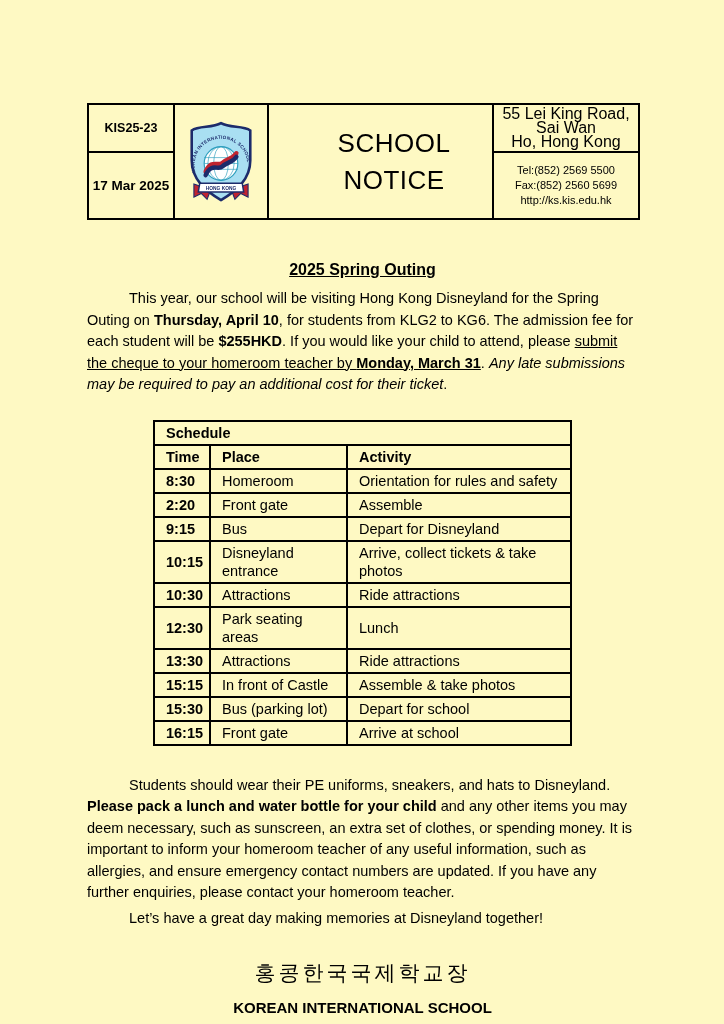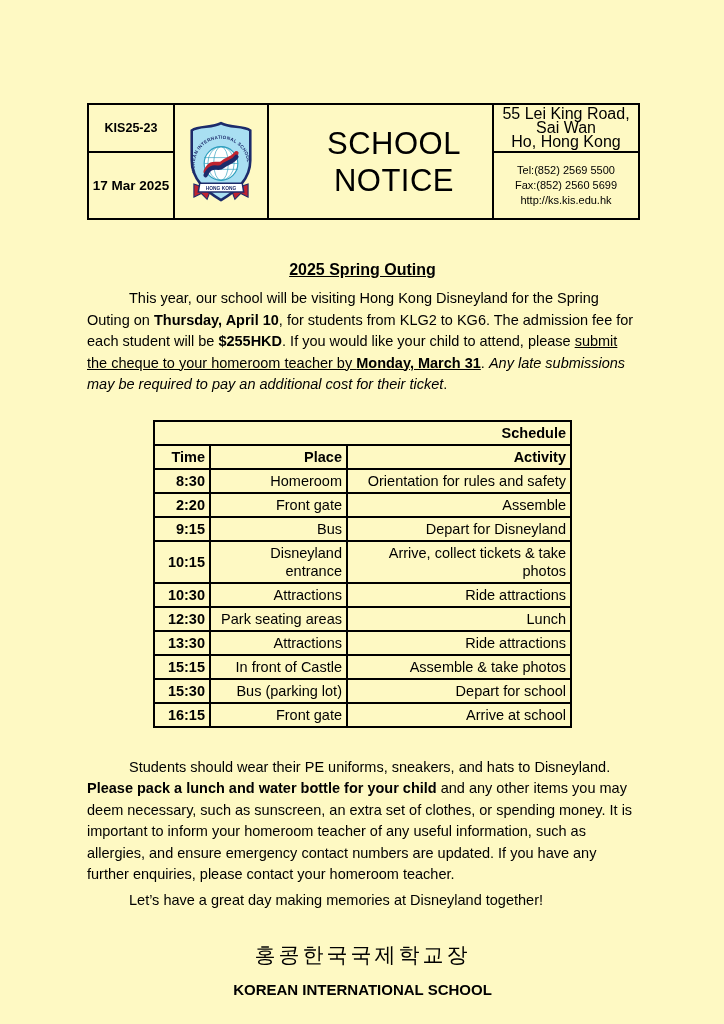--- a/index.html
+++ b/index.html
@@ -22,21 +22,21 @@
     table-layout: fixed;
   }
   table.header-table td {
     border: 2px solid #000;
     vertical-align: middle;
     text-align: center;
   }
   td.hcell-ref   { width: 86px;  height: 33px; font-size: 12.5px; font-weight: bold; }
   td.hcell-date  { width: 86px;  height: 49px; font-size: 13.5px; font-weight: bold; }
   td.hcell-logo  { width: 94px; padding: 1px; }
-  td.hcell-title { width: 225px; font-size: 31px; letter-spacing: .5px; line-height: 37px; padding-left: 27px; }
+  td.hcell-title { width: 225px; font-size: 26px; letter-spacing: .5px; line-height: 37px; padding-left: 27px; }
   td.hcell-addr  { width: 146px; font-size: 16px; line-height: 14px; padding: 2px 4px; }
   td.hcell-tel   { width: 146px; font-size: 11px; line-height: 15px; padding: 10px 4px; }
   .logo-svg { display: block; margin: 0 auto; }
 
   
   .notice-title {
     margin-top: 40px;
     text-align: center;
     font-size: 16px;
     font-weight: bold;
@@ -60,22 +60,22 @@
   .schedule-wrap { margin-top: 24px; }
   table.schedule {
     width: 417px;
     margin: 0 auto;
     border-collapse: collapse;
     table-layout: fixed;
     font-size: 14.5px;
   }
   table.schedule td, table.schedule th {
     border: 2px solid #000;
-    padding: 2px 4px;
-    text-align: right;
+    padding: 2px 11px;
+    text-align: left;
     vertical-align: middle;
     line-height: 18px;
   }
   td.caption-cell {
     text-align: center;
     font-weight: bold;
     height: 36px;
     padding-bottom: 10px;
   }
   table.schedule th { font-weight: bold; height: 23px; }

